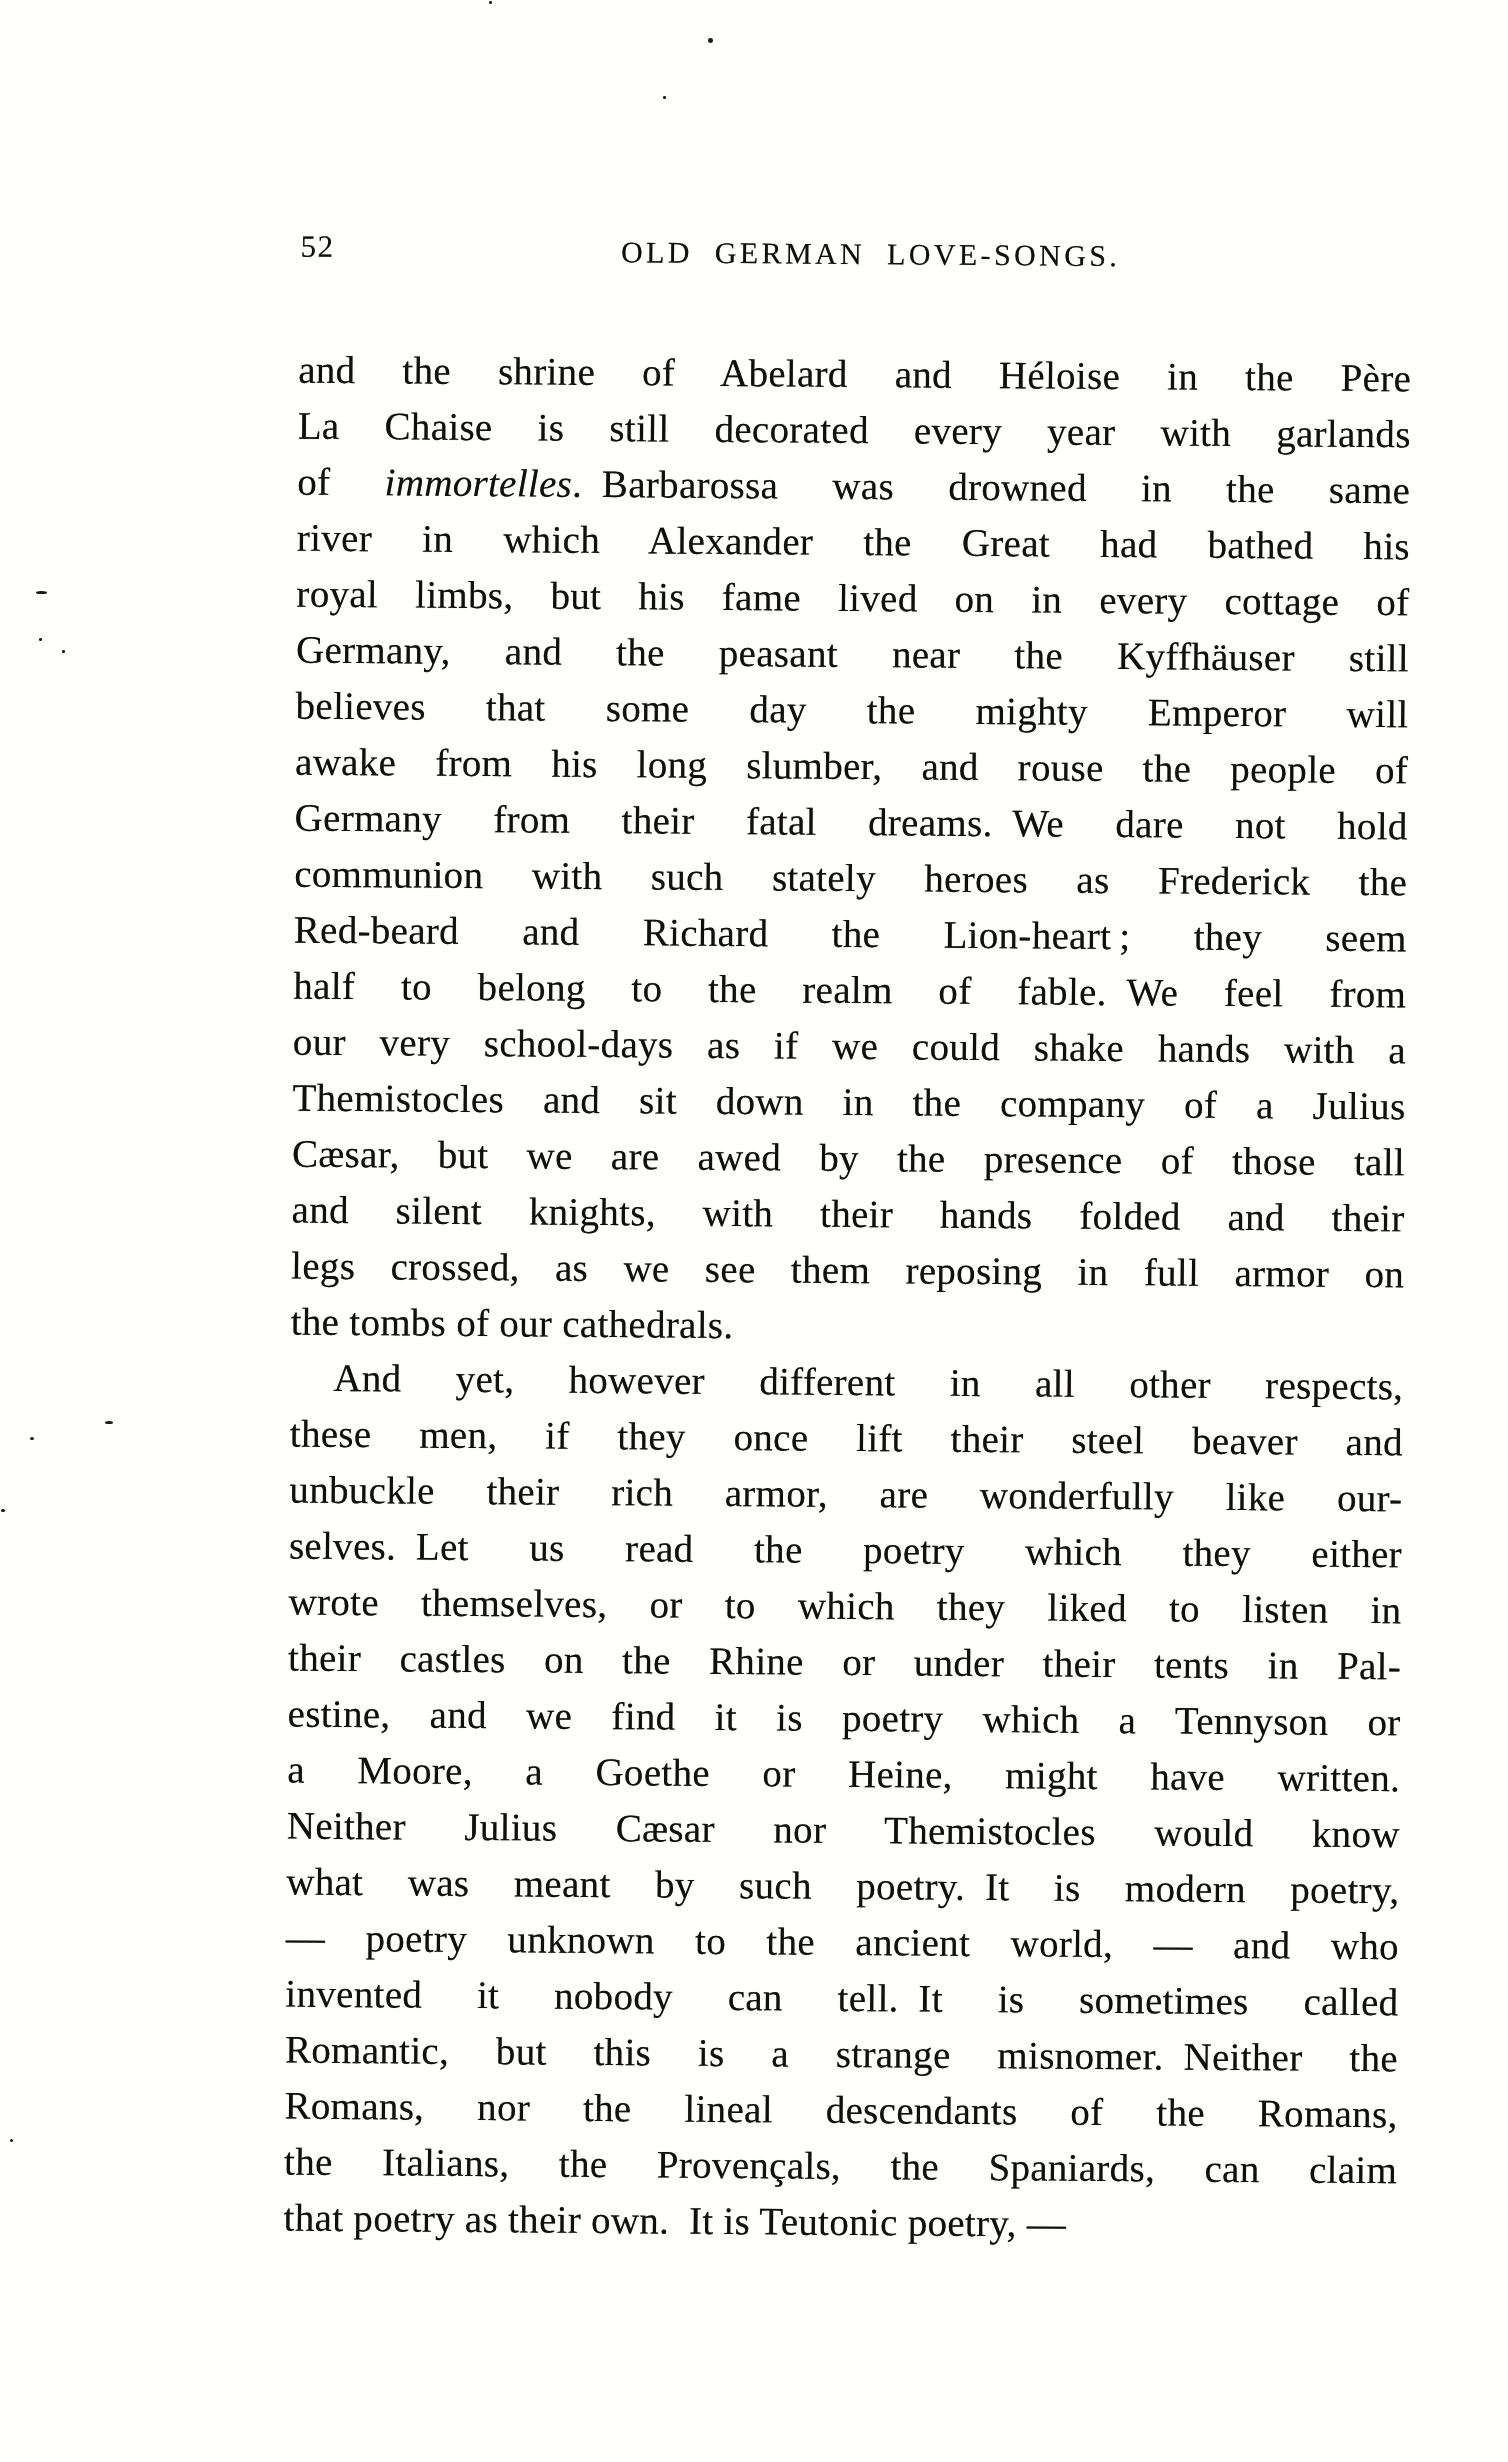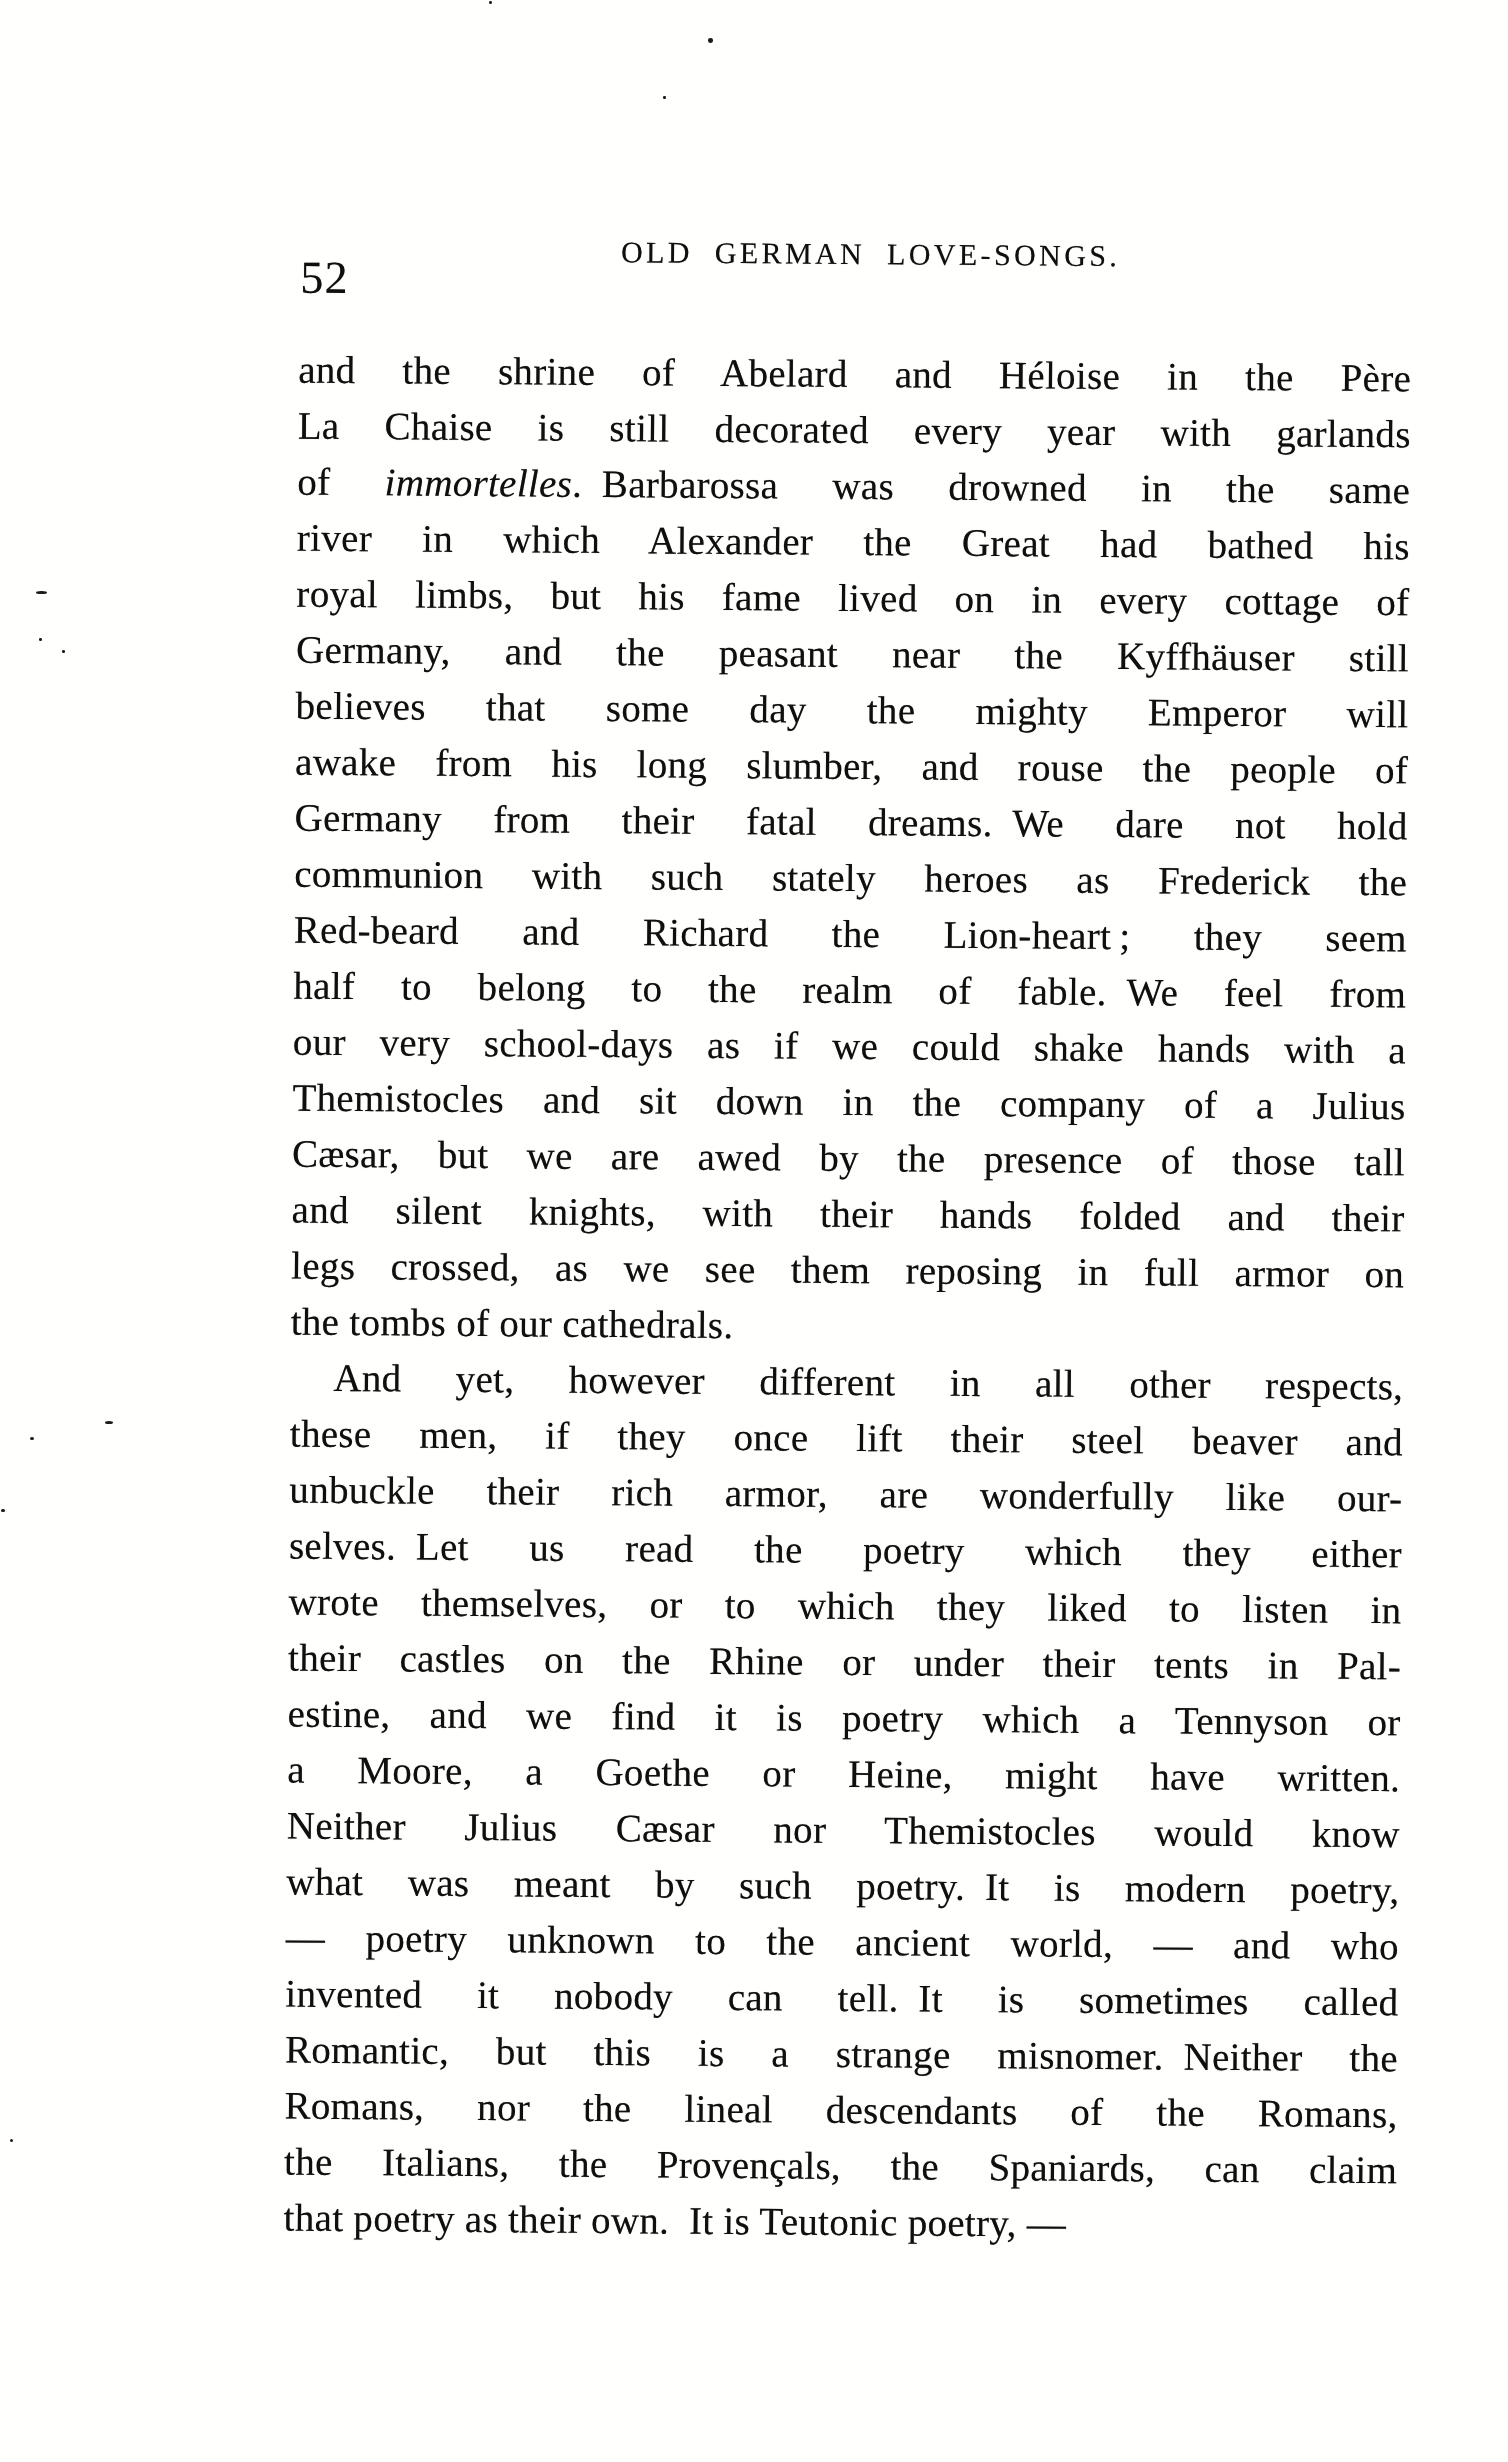--- a/index.html
+++ b/index.html
@@ -26,25 +26,24 @@
   }
   .masthead {
     position: relative;
     height: 44px;
     margin-bottom: 73px;
   }
   .page-num {
     position: absolute;
     left: 1.4px;
     top: 0;
-    font-size: 46px;
+    font-size: 31px;
     line-height: 44px;
     letter-spacing: 1.4px;
     text-shadow: 0 0 0.7px rgba(10,10,10,0.5);
-    margin-top: 31px;
   }
   .running-title {
     position: absolute;
     left: 0;
     right: 0;
     top: 4.8px;
     text-align: center;
     font-size: 30px;
     line-height: 39px;
     letter-spacing: 3.4px;

